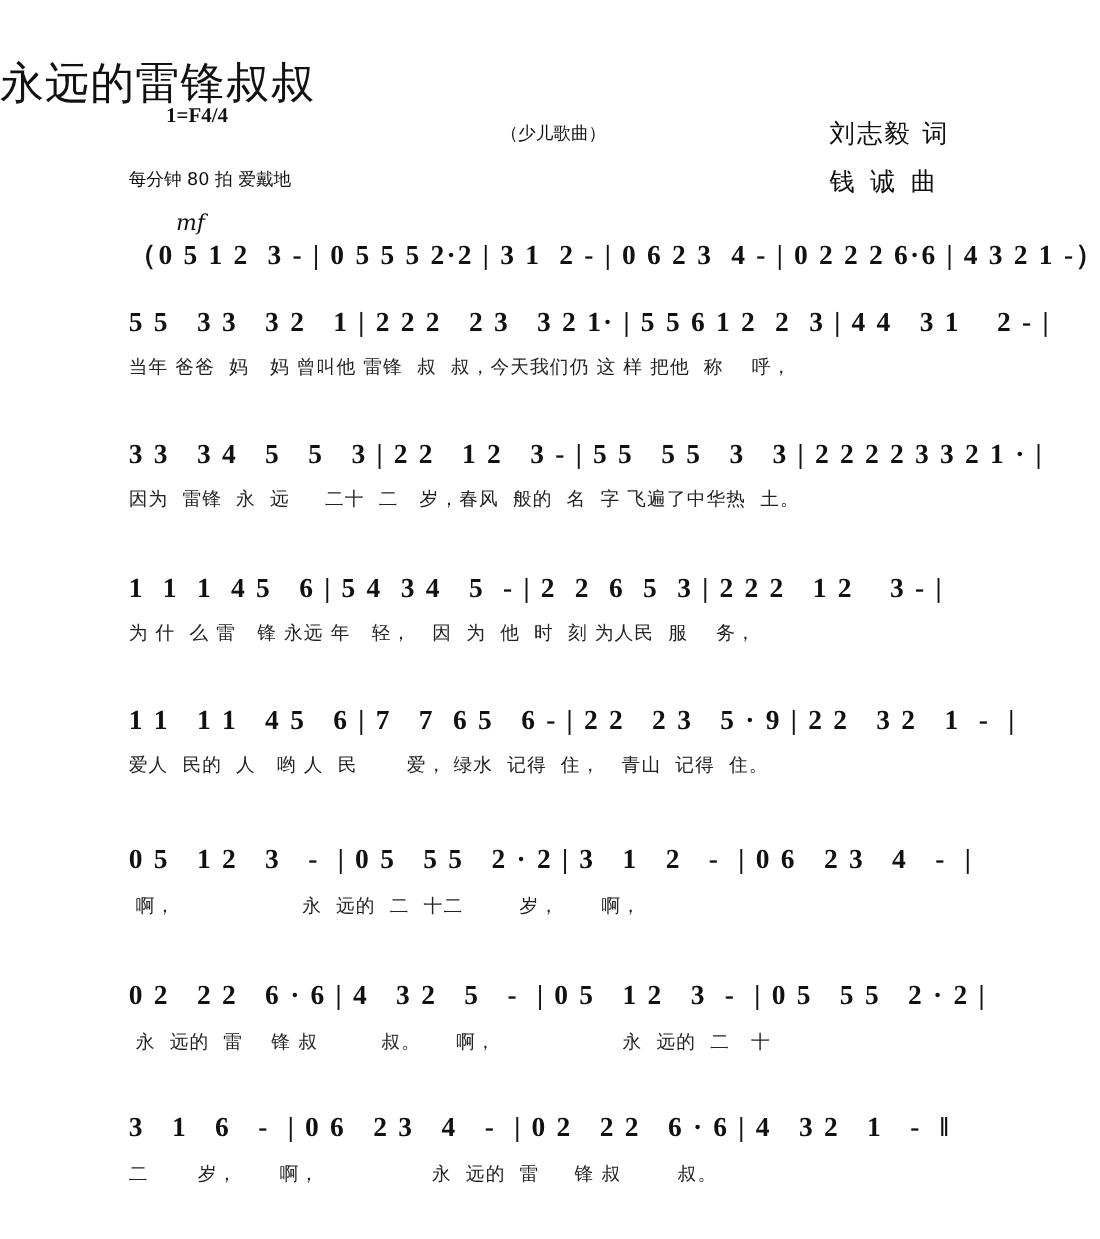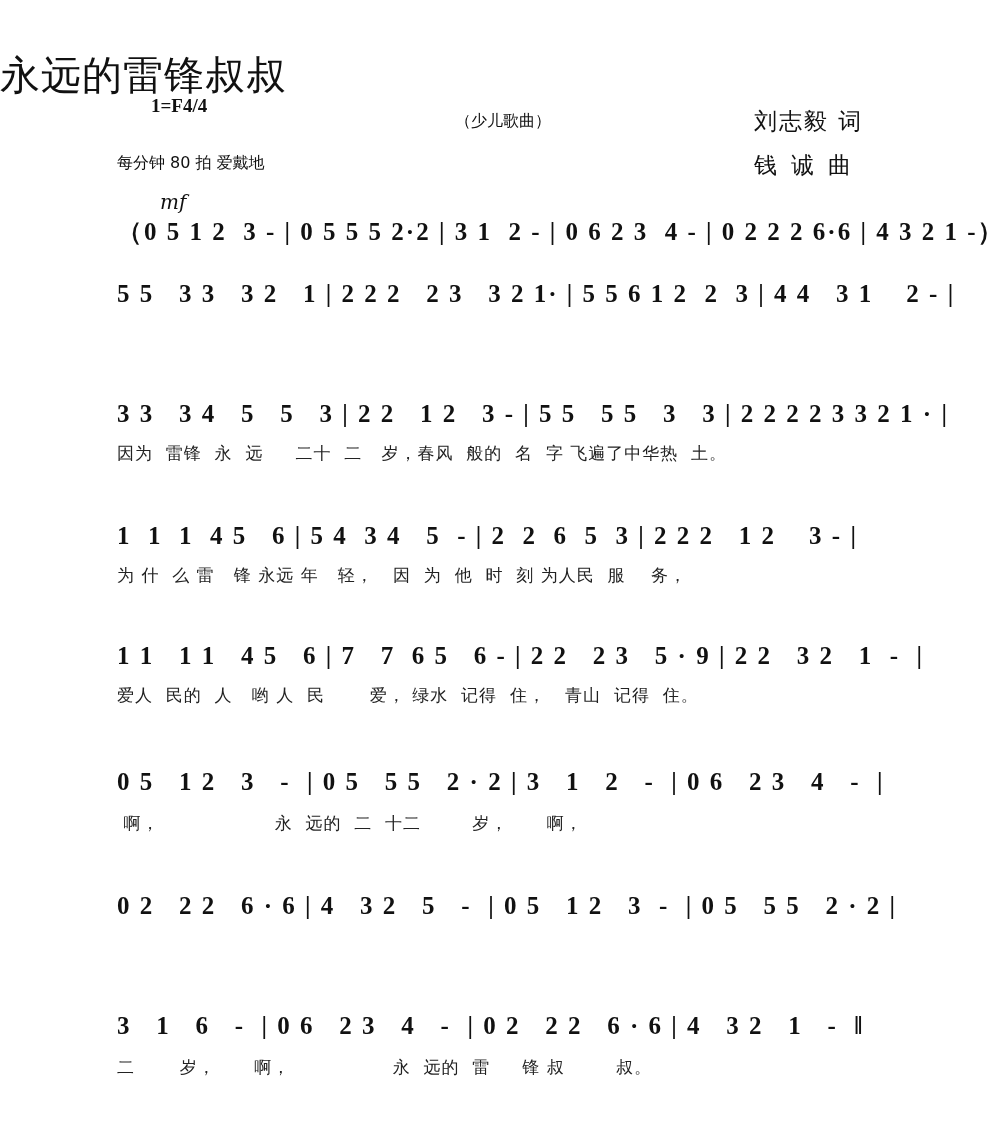--- a/index.html
+++ b/index.html
@@ -30,20 +30,21 @@
   <div class="abs dyn">mf</div>
 </div>
 
 <div>
   <div class="abs line" style="top:215px;">
     <div class="notes">（0 5 1 2  3 - | 0 5 5 5 2·2 | 3 1  2 - | 0 6 2 3  4 - | 0 2 2 2 6·6 | 4 3 2 1 -） |</div>
   </div>
 
   <div class="abs line" style="top:280px;">
     <div class="notes">5 5   3 3   3 2   1 | 2 2 2   2 3   3 2 1· | 5 5 6 1 2  2  3 | 4 4   3 1    2 - |</div>
+    <div class="lyrics" style="margin-top:14px;">当年 爸爸  妈   妈 曾叫他 雷锋  叔  叔，今天我们仍 这 样 把他  称    呼，</div>
   </div>
 
   <div class="abs line" style="top:400px;">
     <div class="notes">3 3   3 4   5   5   3 | 2 2   1 2   3 - | 5 5   5 5   3   3 | 2 2 2 2 3 3 2 1 · |</div>
     <div class="lyrics" style="margin-top:14px;">因为  雷锋  永  远     二十  二   岁，春风  般的  名  字 飞遍了中华热  土。</div>
   </div>
 
   <div class="abs line" style="top:522px;">
     <div class="notes">1  1  1  4 5   6 | 5 4  3 4   5  - | 2  2  6  5  3 | 2 2 2   1 2    3 - |</div>
     <div class="lyrics" style="margin-top:14px;">为 什  么 雷   锋 永远 年   轻，   因  为  他  时  刻 为人民  服    务，</div>
@@ -54,19 +55,20 @@
     <div class="lyrics" style="margin-top:14px;">爱人  民的  人   哟 人  民       爱， 绿水  记得  住，   青山  记得  住。</div>
   </div>
 
   <div class="abs line" style="top:768px;">
     <div class="notes">0 5   1 2   3   -  | 0 5   5 5   2 · 2 | 3   1   2   -  | 0 6   2 3   4   -  |</div>
     <div class="lyrics" style="margin-top:16px;"> 啊，                  永  远的  二  十二        岁，      啊，</div>
   </div>
 
   <div class="abs line" style="top:892px;">
     <div class="notes">0 2   2 2   6 · 6 | 4   3 2   5   -  | 0 5   1 2   3  -  | 0 5   5 5   2 · 2 |</div>
+    <div class="lyrics" style="margin-top:16px;"> 永  远的  雷    锋 叔         叔。     啊，                  永  远的  二   十</div>
   </div>
 
   <div class="abs line" style="top:1012px;">
     <div class="notes">3   1   6   -  | 0 6   2 3   4   -  | 0 2   2 2   6 · 6 | 4   3 2   1   -  ‖</div>
     <div class="lyrics" style="margin-top:16px;">二       岁，      啊，                永  远的  雷     锋 叔        叔。</div>
   </div>
 </div>
 
 </body></html>

